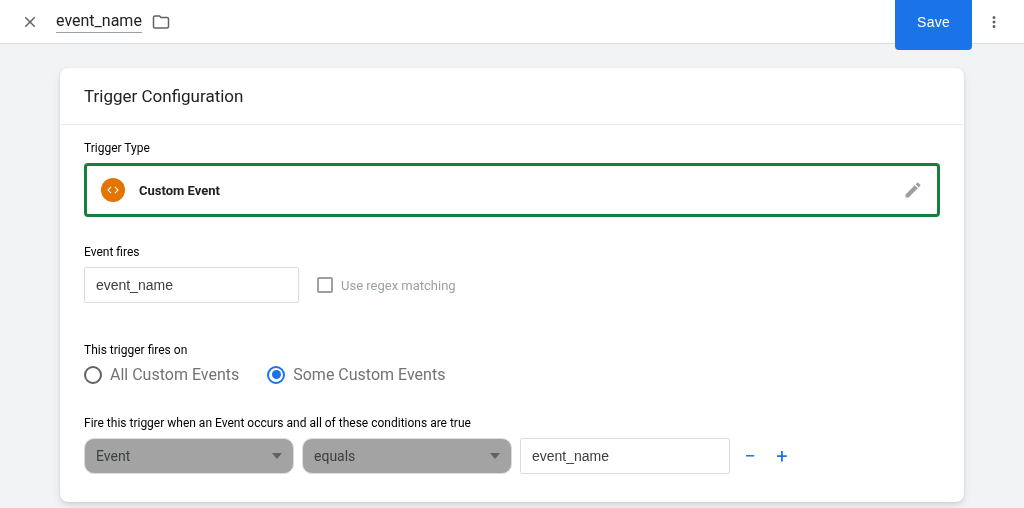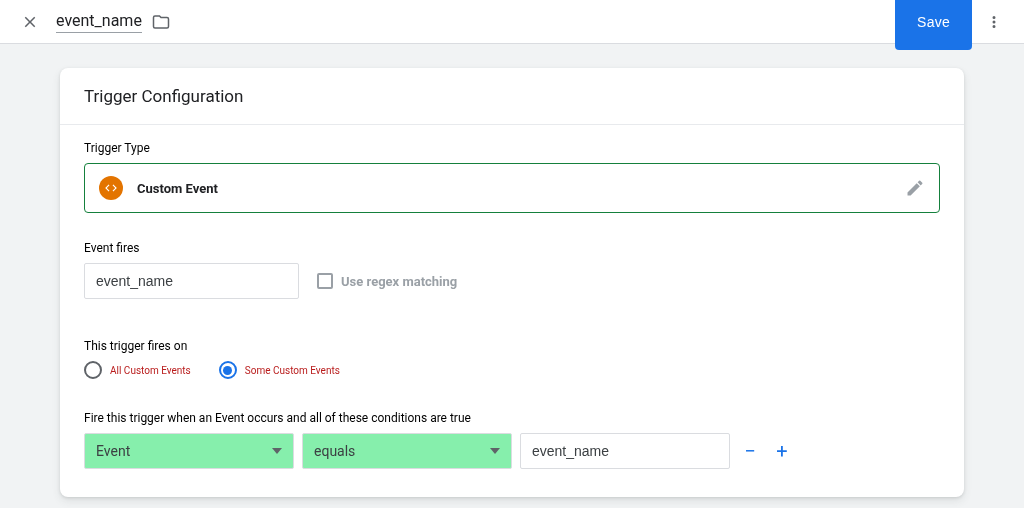--- a/index.html
+++ b/index.html
@@ -10,37 +10,37 @@
     .title-text { font-size: 16px; color: #202124; border-bottom: 1px solid #9aa0a6; padding-bottom: 2px; }
     .folder-ico { color: #5f6368; display: flex; align-items: center; }
     .spacer { flex: 1; }
     .save-btn { background: #1a73e8; color: #fff; border: none; border-radius: 4px; padding: 20px 22px; font-size: 14px; font-weight: 500; letter-spacing: .25px; }
     .more-btn { width: 36px; height: 36px; display: flex; align-items: center; justify-content: center; color: #5f6368; margin-left: 4px; }
     .page-bg { background: #f1f3f4; min-height: 464px; padding: 24px 0 40px; }
     .card { background: #fff; width: 904px; margin: 0 auto; border-radius: 8px; box-shadow: 0 1px 3px rgba(60,64,67,.15), 0 4px 8px rgba(60,64,67,.1); overflow: hidden; }
     .card-header { padding: 18px 24px; font-size: 17px; color: #202124; border-bottom: 1px solid #e8eaed; }
     .card-body { padding: 16px 24px 28px; }
     .field-label { font-size: 12px; color: #000000; margin-bottom: 8px; }
-    .trigger-type-box { border: 1px solid #15803d; border-radius: 4px; padding: 12px 14px; display: flex; align-items: center; gap: 14px; }
+    .trigger-type-box { border: 3px solid #15803d; border-radius: 4px; padding: 12px 14px; display: flex; align-items: center; gap: 14px; }
     .tt-icon { width: 24px; height: 24px; border-radius: 50%; background: #e37400; display: flex; align-items: center; justify-content: center; color: #fff; flex-shrink: 0; }
     .tt-name { font-size: 13px; font-weight: 700; color: #202124; }
     .edit-pencil { color: #9aa0a6; display: flex; }
     .event-row { display: flex; align-items: center; gap: 18px; }
     .text-input { border: 1px solid #dadce0; border-radius: 2px; padding: 9px 11px; font-size: 14px; width: 215px; color: #3c4043; }
-    .checkbox-row { display: flex; align-items: center; gap: 8px; color: #9aa0a6; font-size: 13px; font-weight: bold; }
+    .checkbox-row { display: flex; align-items: center; gap: 8px; color: #9aa0a6; font-size: 13px; }
     .checkbox-box { width: 16px; height: 16px; border: 2px solid #9aa0a6; border-radius: 2px; }
     .radio-row { display: flex; align-items: center; gap: 28px; margin-top: 8px; }
-    .radio-opt { display: flex; align-items: center; gap: 8px; font-size: 10px; color: #b91c1c; }
+    .radio-opt { display: flex; align-items: center; gap: 8px; font-size: 16px; color: #737373; }
     .radio-outer { width: 18px; height: 18px; border-radius: 50%; display: flex; align-items: center; justify-content: center; }
     .radio-unsel { border: 2px solid #5f6368; }
     .radio-sel { border: 2px solid #1a73e8; }
     .radio-inner { width: 9px; height: 9px; border-radius: 50%; background: #1a73e8; }
     .section-gap { margin-top: 28px; }
     .cond-row { display: flex; align-items: center; gap: 8px; margin-top: 4px; }
-    .select { border: 1px solid #dadce0; border-radius: 2px; padding: 9px 11px; font-size: 14px; color: #3c4043; display: flex; align-items: center; justify-content: space-between; gap: 12px; background: #86efac; text-align: center; }
+    .select { border: 1px solid #dadce0; border-radius: 10px; padding: 9px 11px; font-size: 14px; color: #3c4043; display: flex; align-items: center; justify-content: space-between; gap: 12px; background: #a3a3a3; text-align: center; }
     .sel-w1 { width: 210px; }
     .sel-w2 { width: 210px; }
     .sel-w3 { width: 210px; }
     .caret { color: #5f6368; display: flex; }
     .cond-btn { width: 24px; text-align: center; font-size: 20px; font-weight: 400; }
     .minus { color: #1a73e8; }
     .plus { color: #1a73e8; }
     svg { display: block; }
     .click { cursor: pointer; }
   </style>

